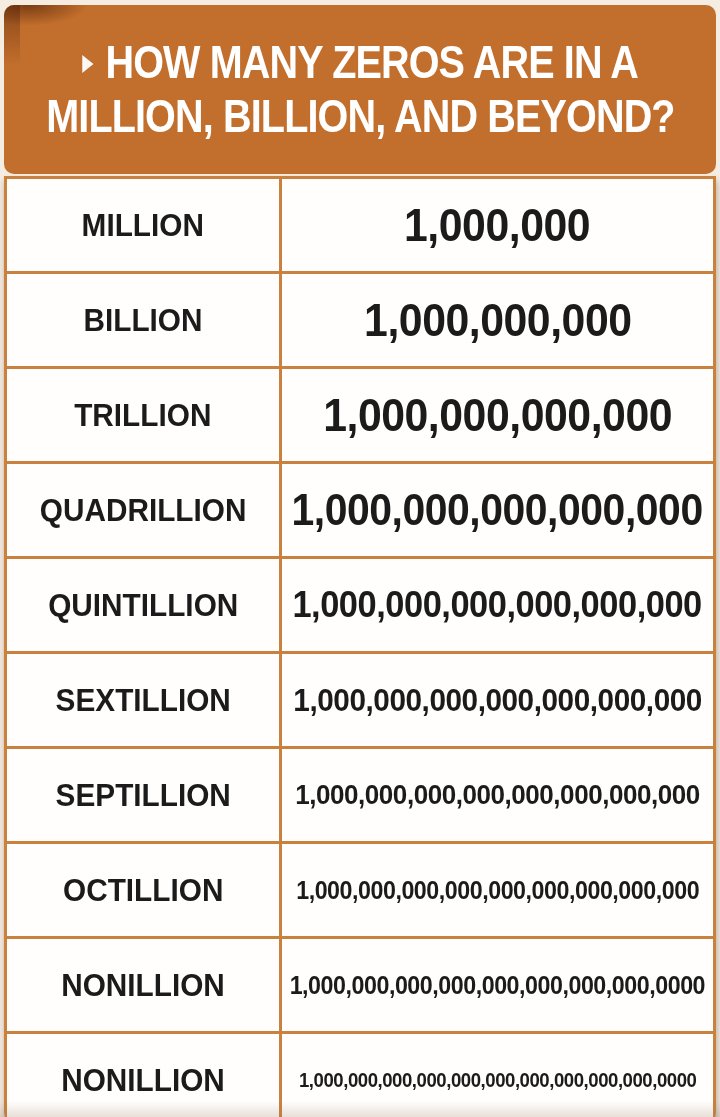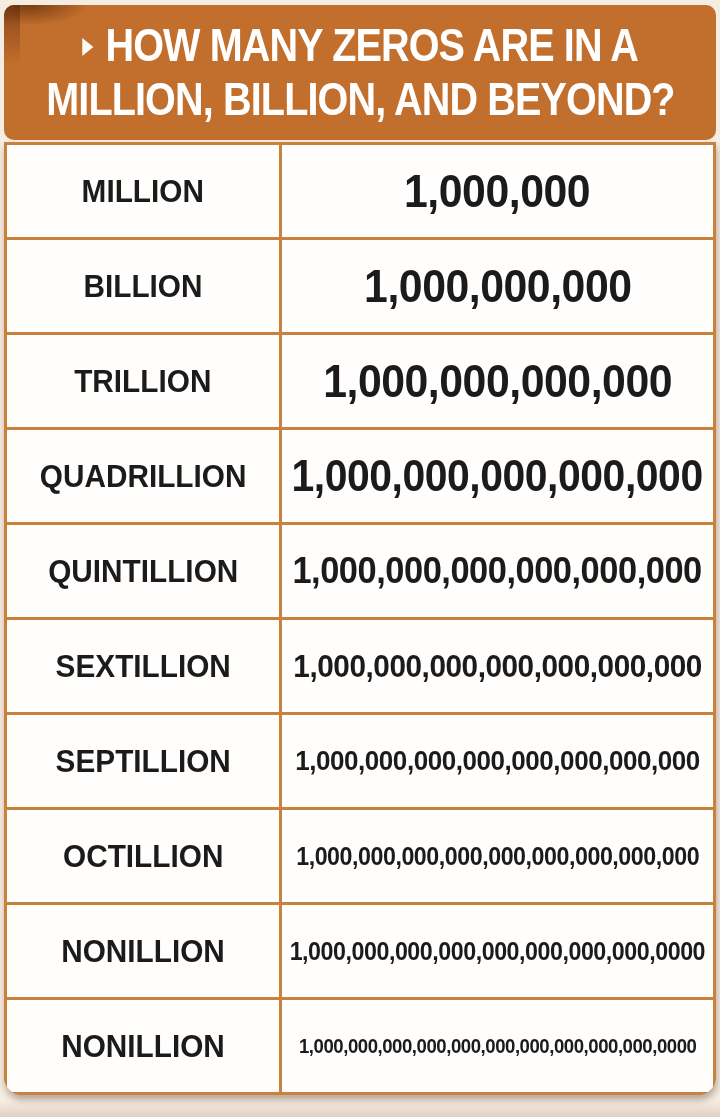--- a/index.html
+++ b/index.html
@@ -17,21 +17,21 @@
     height: 1117px;
     background: var(--page-bg);
     font-family: "Liberation Sans", "DejaVu Sans", sans-serif;
     position: relative;
     overflow: hidden;
   }
   
   .header {
     position: relative;
     margin: 5px 4px 2px 4px;
-    height: 135px;
+    height: 169px;
     background: var(--header-bg);
     border-radius: 10px;
     display: flex;
     flex-direction: column;
     align-items: center;
     justify-content: center;
     gap: 1px;
     overflow: hidden;
   }
   .title-line {

